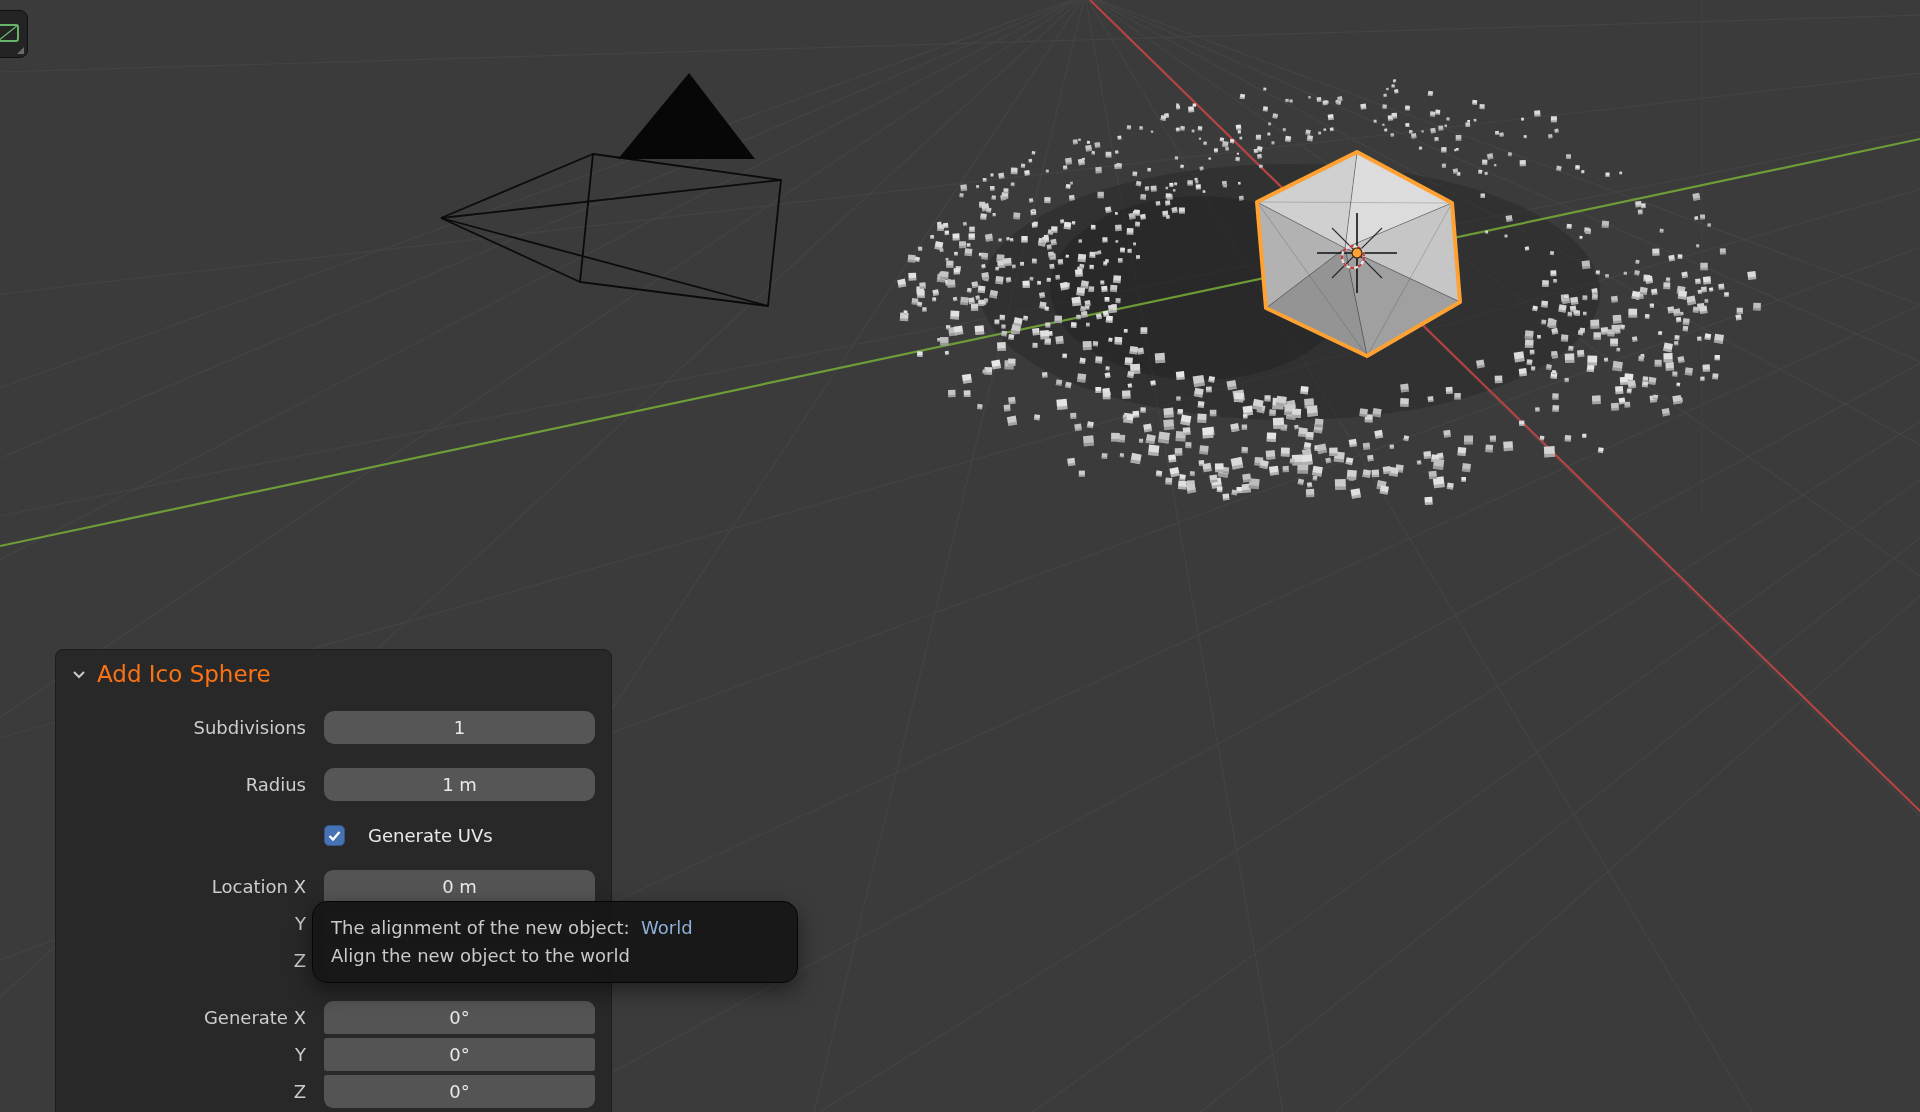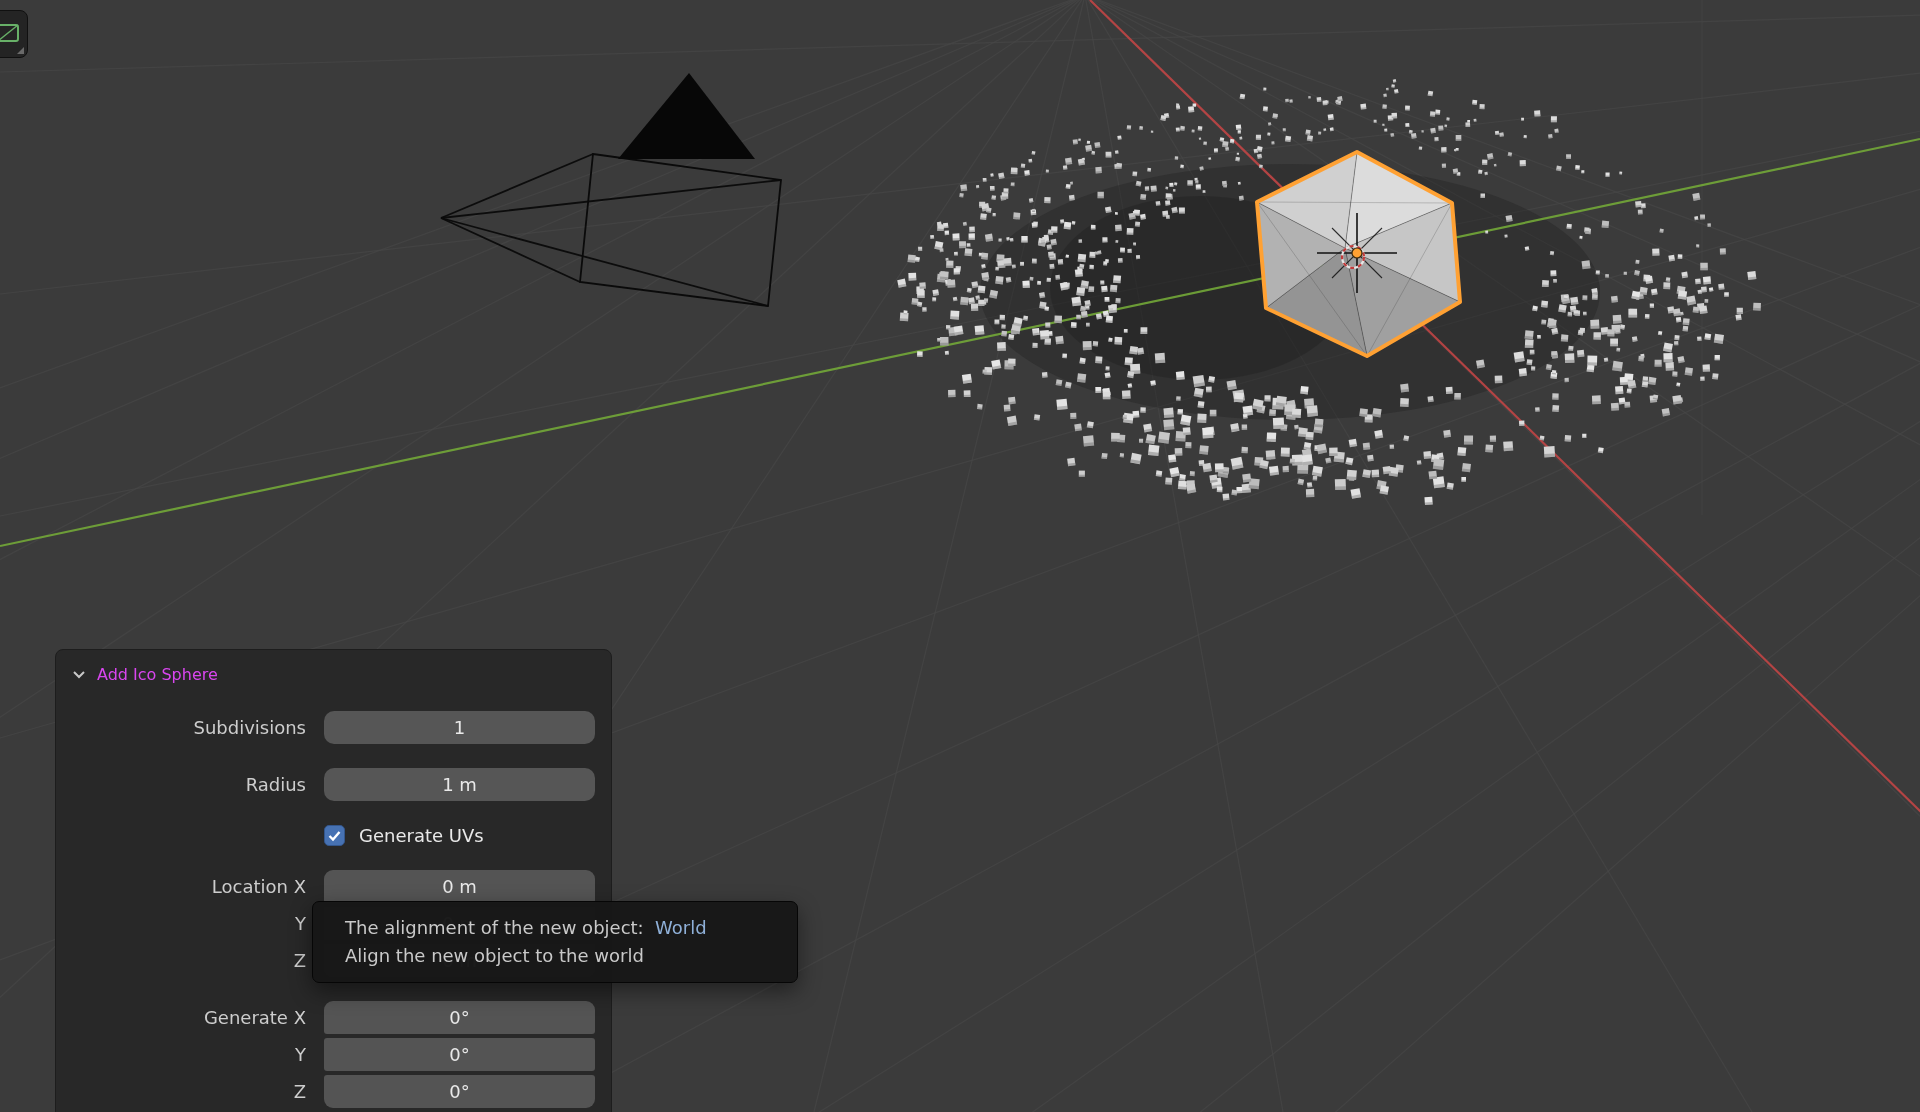--- a/index.html
+++ b/index.html
@@ -9,40 +9,40 @@
 
   .editor-type-btn{position:absolute;left:-18px;top:10px;width:46px;height:48px;background:#242424;
     border:1px solid #101010;border-radius:8px;z-index:5;display:flex;align-items:center;justify-content:flex-end;padding-right:5px}
   .editor-type-btn .corner{position:absolute;right:3px;bottom:3px;width:0;height:0;
     border-left:7px solid transparent;border-bottom:7px solid #6a6a6a}
 
   .redo-panel{position:absolute;left:55px;top:649px;width:557px;min-height:475px;
     background:rgba(39,39,39,0.97);border:1px solid #1d1d1d;border-radius:8px;z-index:10;
     padding:0 16px 18px 0}
   .panel-header{height:48px;display:flex;align-items:center;padding-left:14px;gap:9px}
-  .panel-title{font-size:16px;color:#d946ef}
+  .panel-title{font-size:23px;color:#f97316}
   .row{display:flex;align-items:center;margin-top:24px}
   .row.first{margin-top:13px}
   .row.tight{margin-top:4px}
   .row-label{width:268px;padding-right:18px;text-align:right;font-size:18px;color:#cdcdcd;flex:none;white-space:nowrap}
   .field{flex:1;height:33px;background:#565656;border-radius:10px;display:flex;align-items:center;justify-content:center;
     font-size:18px;color:#e9e9e9;position:relative}
   .field.grp-top{border-radius:9px 9px 3px 3px;background:#545454}
   .field.grp-mid{border-radius:3px;background:#545454}
   .field.grp-bot{border-radius:3px 3px 9px 9px;background:#545454}
   .select-field{flex:1;height:33px;background:#4a4a4a;border:1px solid #333;border-radius:8px;display:flex;align-items:center;
     padding:0 12px;font-size:18px;color:#ededed}
   .select-field .dd{margin-left:auto}
-  .check-wrap{display:flex;align-items:center;gap:14px}
+  .check-wrap{display:flex;align-items:center;gap:23px}
   .checkbox{width:21px;height:21px;border-radius:5px;background:#4772b3;border:1px solid #33568c;
     display:inline-flex;align-items:center;justify-content:center;flex:none}
   .check-label{font-size:18px;color:#e9e9e9}
 
   .tooltip{position:absolute;left:312px;top:901px;width:486px;background:rgba(23,23,23,0.98);
-    border:1px solid #060606;border-radius:7px;padding:12px 32px;z-index:20;font-size:18px;line-height:28px;
+    border:1px solid #060606;border-radius:15px;padding:12px 18px;z-index:20;font-size:18px;line-height:28px;
     color:#c9c9c9;box-shadow:0 8px 22px rgba(0,0,0,0.45)}
   .tooltip .tt-val{color:#8fb0d8}
 </style>
 </head>
 <body style="background: rgb(59, 59, 59);">
 
 <svg id="scene" viewBox="0 0 1920 1112" xmlns="http://www.w3.org/2000/svg">
     <g>
       <line x1="0" y1="-150" x2="2600" y2="-5" stroke="#474747" stroke-width="1.2" opacity="0.7"></line>
       <line x1="0" y1="72" x2="2600" y2="-5" stroke="#474747" stroke-width="1.2" opacity="0.7"></line>

